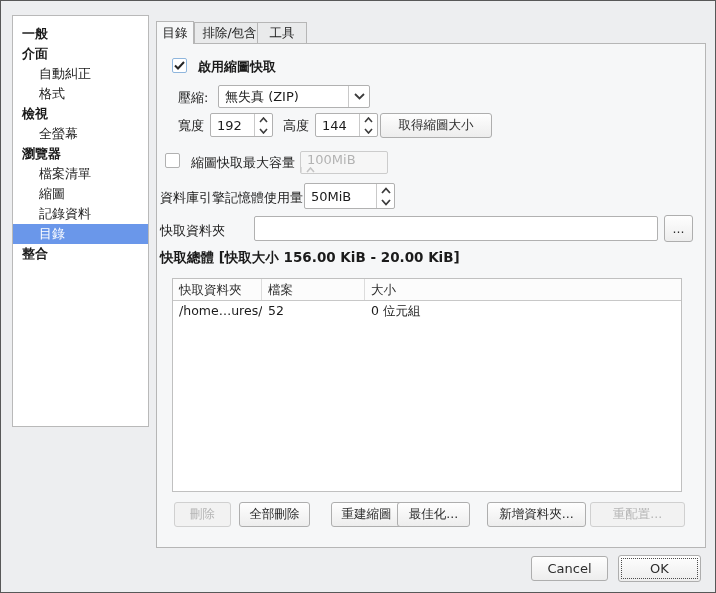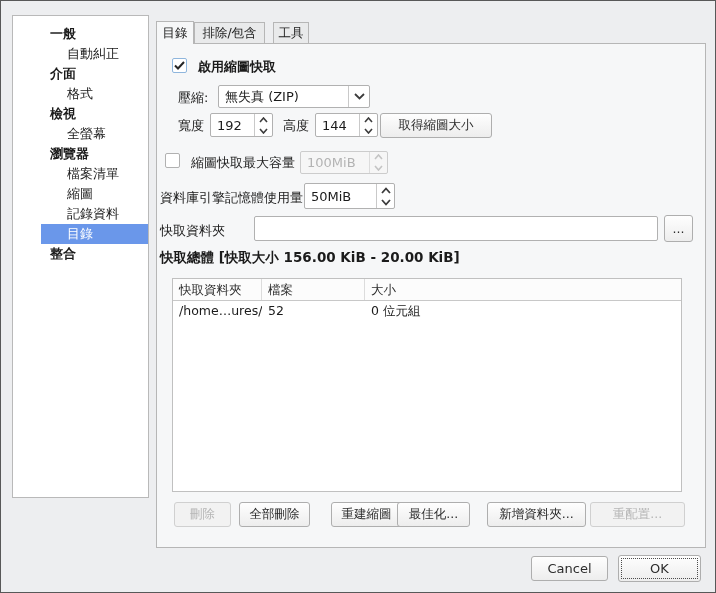--- a/index.html
+++ b/index.html
@@ -1,20 +1,20 @@
 <!DOCTYPE html>
 <html><head>
 <meta charset="utf-8">
 <style>
   html,body{margin:0;padding:0;}
   body{width:716px;height:593px;font-family:"DejaVu Sans","Liberation Sans",sans-serif;font-size:13px;color:#1b1b1b;}
   .win{position:relative;width:716px;height:593px;box-sizing:border-box;background:#edeef0;border:1px solid #585858;overflow:hidden;}
 
   
-  .sidebar{position:absolute;left:11px;top:14px;width:137px;height:483px;box-sizing:border-box;background:#ffffff;border:1px solid #b9b9b9;padding-top:8px;padding-left:28px;}
+  .sidebar{position:absolute;left:11px;top:14px;width:137px;height:412px;box-sizing:border-box;background:#ffffff;border:1px solid #b9b9b9;padding-top:8px;}
   .side-item{height:20px;line-height:20px;padding-left:9px;white-space:nowrap;cursor:default;}
   .side-item.lvl0{font-weight:bold;}
   .side-item.lvl1{padding-left:26px;}
   .side-item.sel{background:#6a97ea;color:#ffffff;}
 
   
   .tab{position:absolute;box-sizing:border-box;text-align:center;border:1px solid #b6b6b6;border-bottom:none;background:#e9eaeb;height:21px;line-height:20px;top:21px;font-size:12.5px;}
   .tab.active{top:20px;height:23px;line-height:22px;background:#f6f7f8;z-index:3;}
 
   
@@ -31,21 +31,21 @@
   
   .btn{box-sizing:border-box;border:1px solid #aeaeae;border-radius:3px;background:linear-gradient(#fefefe,#ededed);color:#2c2c2c;display:flex;align-items:center;justify-content:center;white-space:nowrap;font-size:12.5px;cursor:default;}
   .btn.disabled{color:#b5b5b5;border-color:#d0d0d0;background:#f2f2f2;text-align:center;}
 
   
   .spin,.combo,.field{box-sizing:border-box;background:#ffffff;border:1px solid #b1b1b1;border-radius:2px;display:flex;align-items:stretch;overflow:hidden;}
   .spin .val,.combo .val{flex:1;display:flex;align-items:center;padding-left:6px;white-space:nowrap;}
   .spin .arrows{width:17px;border-left:1px solid #c9c9c9;display:flex;flex-direction:column;color:#3c3c3c;}
   .spin .arrows div{flex:1;display:flex;align-items:center;justify-content:center;}
   .combo .drop{width:20px;border-left:1px solid #c9c9c9;display:flex;align-items:center;justify-content:center;color:#3c3c3c;}
-  .spin.disabled{border-color:#cccccc;background:#f6f6f6;}
+  .spin.disabled{border-color:#cccccc;background:#f6f6f6;flex-direction:column;}
   .spin.disabled .val{color:#b3b3b3;}
   .spin.disabled .arrows{color:#c4c4c4;border-left-color:#dcdcdc;}
   .field{padding-left:5px;align-items:center;}
 
   
   .tbl{position:absolute;box-sizing:border-box;background:#ffffff;border:1px solid #c0c0c0;font-size:12.5px;}
   .thead{display:flex;height:21px;line-height:21px;background:#fcfcfc;border-bottom:1px solid #c8c8c8;color:#2c2c2c;}
   .thead .hc{box-sizing:border-box;padding-left:6px;border-right:1px solid #dcdcdc;}
   .thead .hc:last-child{border-right:none;}
   .trow{display:flex;height:19px;line-height:19px;}
@@ -56,36 +56,36 @@
   .ok-focus{outline:1px dotted #4d4d4d;outline-offset:-4px;}
   svg{display:block;}
 </style>
 </head>
 <body>
 
 <div class="win">
 
   <div class="sidebar">
     <div class="side-item lvl0">一般</div>
+    <div class="side-item lvl0">介面</div>
     <div class="side-item lvl1">自動糾正</div>
-    <div class="side-item lvl0">介面</div>
     <div class="side-item lvl1">格式</div>
     <div class="side-item lvl0">檢視</div>
     <div class="side-item lvl1">全螢幕</div>
     <div class="side-item lvl0">瀏覽器</div>
     <div class="side-item lvl1">檔案清單</div>
     <div class="side-item lvl1">縮圖</div>
     <div class="side-item lvl1">記錄資料</div>
     <div class="side-item lvl1 sel">目錄</div>
     <div class="side-item lvl0">整合</div>
   </div>
 
   <div class="tab active" style="left:155px;width:38px;">目錄</div>
   <div class="tab" style="left:193px;width:71px;">排除/包含</div>
-  <div class="tab" style="left:272px;width:36px;">工具</div>
+  <div class="tab" style="left:256px;width:50px;">工具</div>
 
   <div class="frame">
 
     <div class="cb checked" style="left:15px;top:14px;">
       <span>
         <svg width="11" height="9" viewBox="0 0 11 9">
             <polyline points="1,4.5 4,7.5 10,1" fill="none" stroke="#252525" stroke-width="2"></polyline>
           </svg>
       </span>
     </div>

